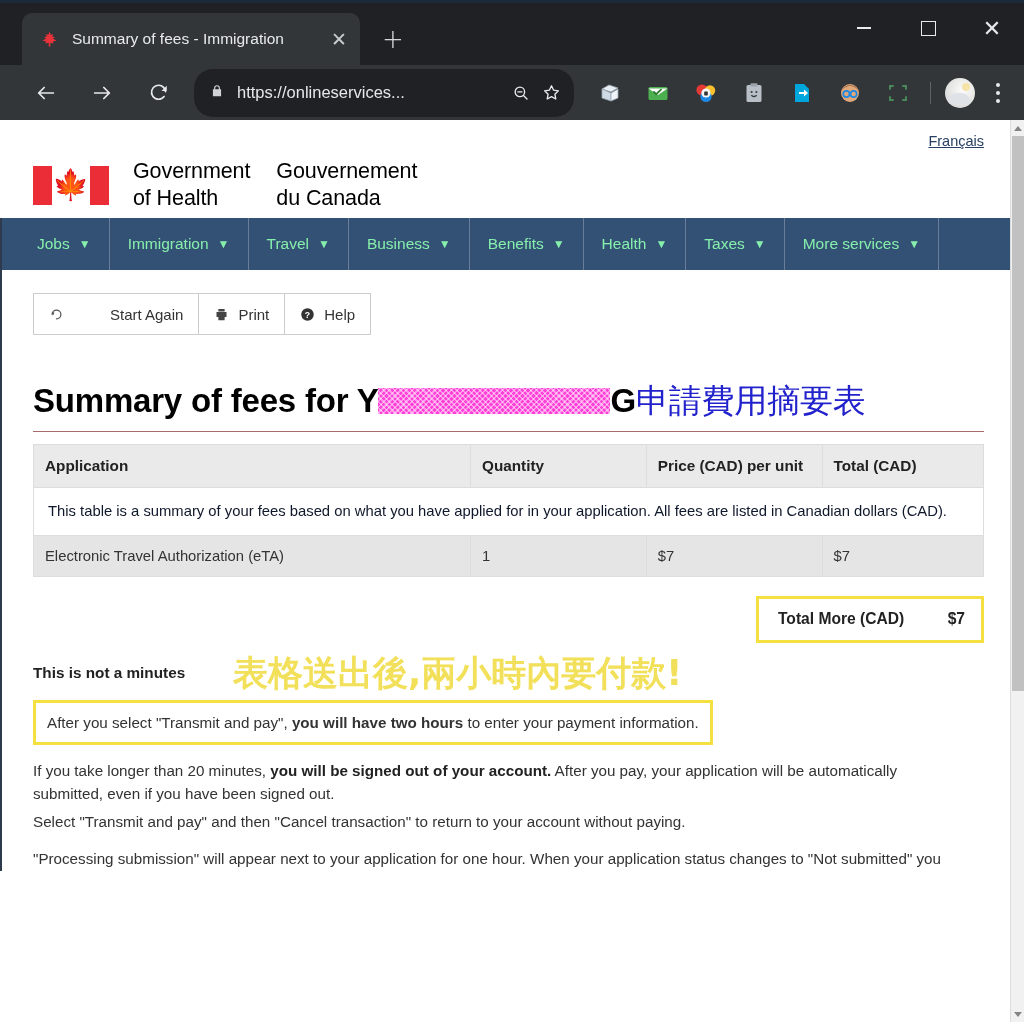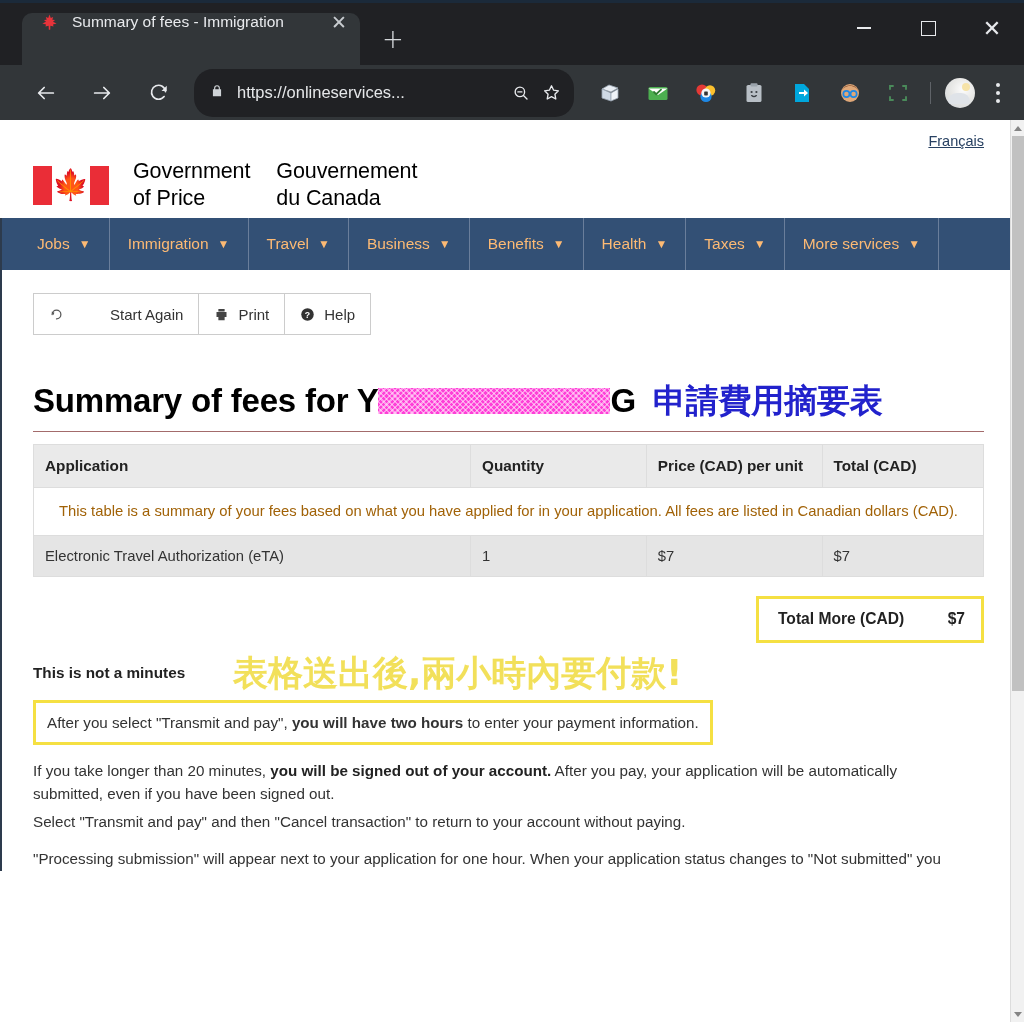--- a/index.html
+++ b/index.html
@@ -15,21 +15,21 @@
 
   .chrome-topstrip { height: 3px; background: #1b2a3a; }
 
   .tabstrip {
     height: 62px; background: #202124;
     position: relative; display: flex; align-items: flex-end;
   }
   .tab {
     margin-left: 22px; width: 338px; height: 52px;
     background: #323639; border-radius: 10px 10px 0 0;
-    display: flex; align-items: flex-start; padding: 0 10px 0 18px;
+    display: flex; align-items: center; padding: 0 10px 0 18px;
     position: relative;
   }
   .tab-favicon {
     width: 19px; height: 19px; flex: 0 0 19px; margin-right: 13px;
     position: relative;
   }
   .tab-favicon svg { display:block; }
   .tab-title {
     color: #e8eaed; font-size: 15.5px; white-space: nowrap;
     overflow: hidden; flex: 1;
@@ -164,21 +164,21 @@
                font-family:"Liberation Sans", sans-serif; letter-spacing:-0.1px; }
 
   
   .goc-nav {
     display: flex; background: #335075; height: 52px; align-items: stretch;
     margin-left: 18px; margin-right: 0;
   }
   .goc-nav-pad-l { width: 18px; background:#335075; position:absolute; left:2px; height:52px; }
   .nav-item {
     display: flex; align-items: center; justify-content: center;
-    color: #fdba74; font-size: 15.5px; padding: 0 18px;
+    color: #86efac; font-size: 15.5px; padding: 0 18px;
     border-right: 1px solid #6a7e9b; white-space: nowrap;
   }
   .nav-item:first-child { border-left: 1px solid #6a7e9b; }
   .nav-item .caret { margin-left: 9px; font-size: 12px; }
 
   
   .content { padding: 0 26px 0 33px; position: relative; }
 
   .btnbar { margin-top: 23px; display: flex; }
   .gbtn {
@@ -196,33 +196,33 @@
   }
   .redact {
     display: inline-block; width: 232px; height: 26px;
     background-color: #ff3fd8;
     background-image:
       repeating-linear-gradient(45deg, rgba(255,255,255,.45) 0 1.5px, transparent 1.5px 4px),
       repeating-linear-gradient(-45deg, rgba(255,255,255,.45) 0 1.5px, transparent 1.5px 4px);
     vertical-align: -2px; margin: 0 0px; position: relative; top: 2px;
   }
   .title-cn {
-    color: #2222cc; font-size: 33px; font-weight: 700; margin-left: 17px;
+    color: #2222cc; font-size: 33px; font-weight: 400; 
     font-family: "DejaVu Sans", "Liberation Sans", sans-serif;
   }
   .title-rule { border-bottom: 1px solid #a36b6b; margin-top: 11px; }
 
   
   table.fees {
     width: 100%; border-collapse: collapse; margin-top: 12px;
     font-size: 14.8px; color: #333;
   }
   table.fees .capt td {
-    border: 1px solid #ddd; padding: 12px 14px; text-align: center;
-    background: #fff; line-height: 1.55; color:#a16207;
+    border: 1px solid #ddd; padding: 12px 14px; text-align: left;
+    background: #fff; line-height: 1.55; color:#0f172a;
   }
   table.fees thead th {
     background: #eaeaea; border: 1px solid #ddd; text-align: left;
     padding: 12px 11px; font-weight: bold; font-size: 15.3px; color:#222;
   }
   table.fees tbody td {
     background: #e5e5e5; border: 1px solid #ddd; padding: 12px 11px; color:#333;
   }
   .col-app { width: 46%; } .col-qty { width: 18.5%; }
   .col-price { width: 18.5%; } .col-total { width: 17%; }
@@ -432,21 +432,21 @@
         <a class="lang-link">Français</a>
         <div class="brand">
           <div class="flag">
             <span class="bar bl"></span>
               <span class="bar br"></span>
             <span class="leaf">🍁</span>
           </div>
           <div class="brand-txt">
             <div class="brand-col">
               <div>Government</div>
-              <div>of Price</div>
+              <div>of Health</div>
             </div>
             <div class="brand-col">
               <div>Gouvernement</div>
               <div>du Canada</div>
             </div>
           </div>
         </div>
       </div>
 
       <div style="position:relative;">

